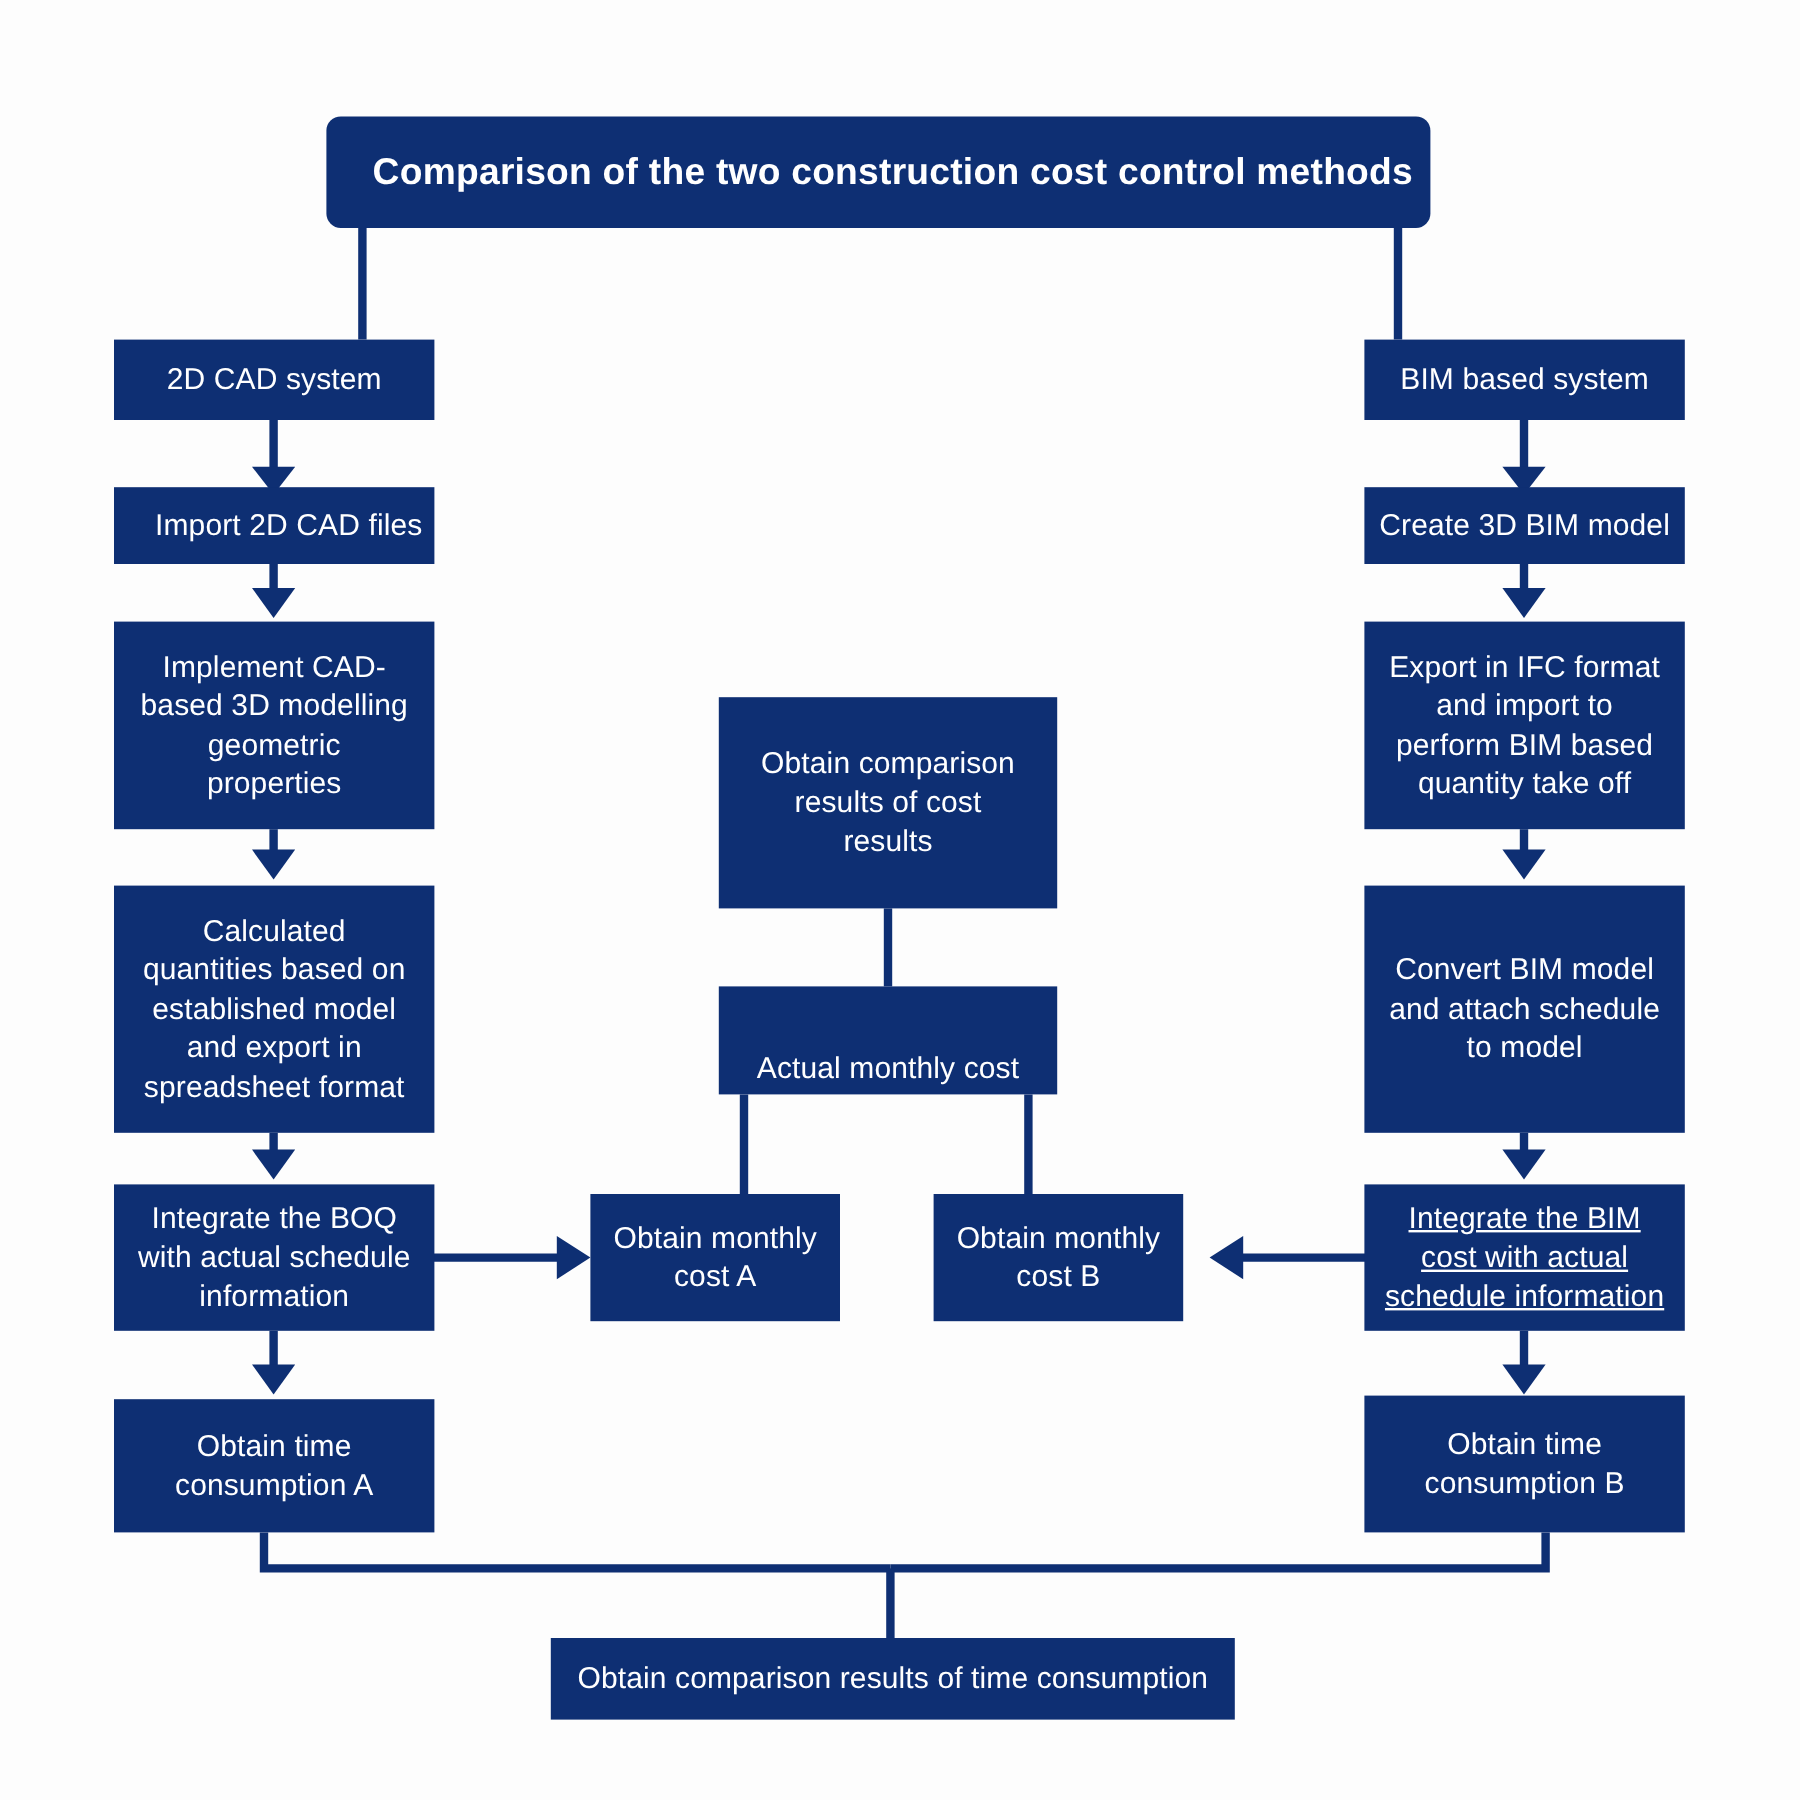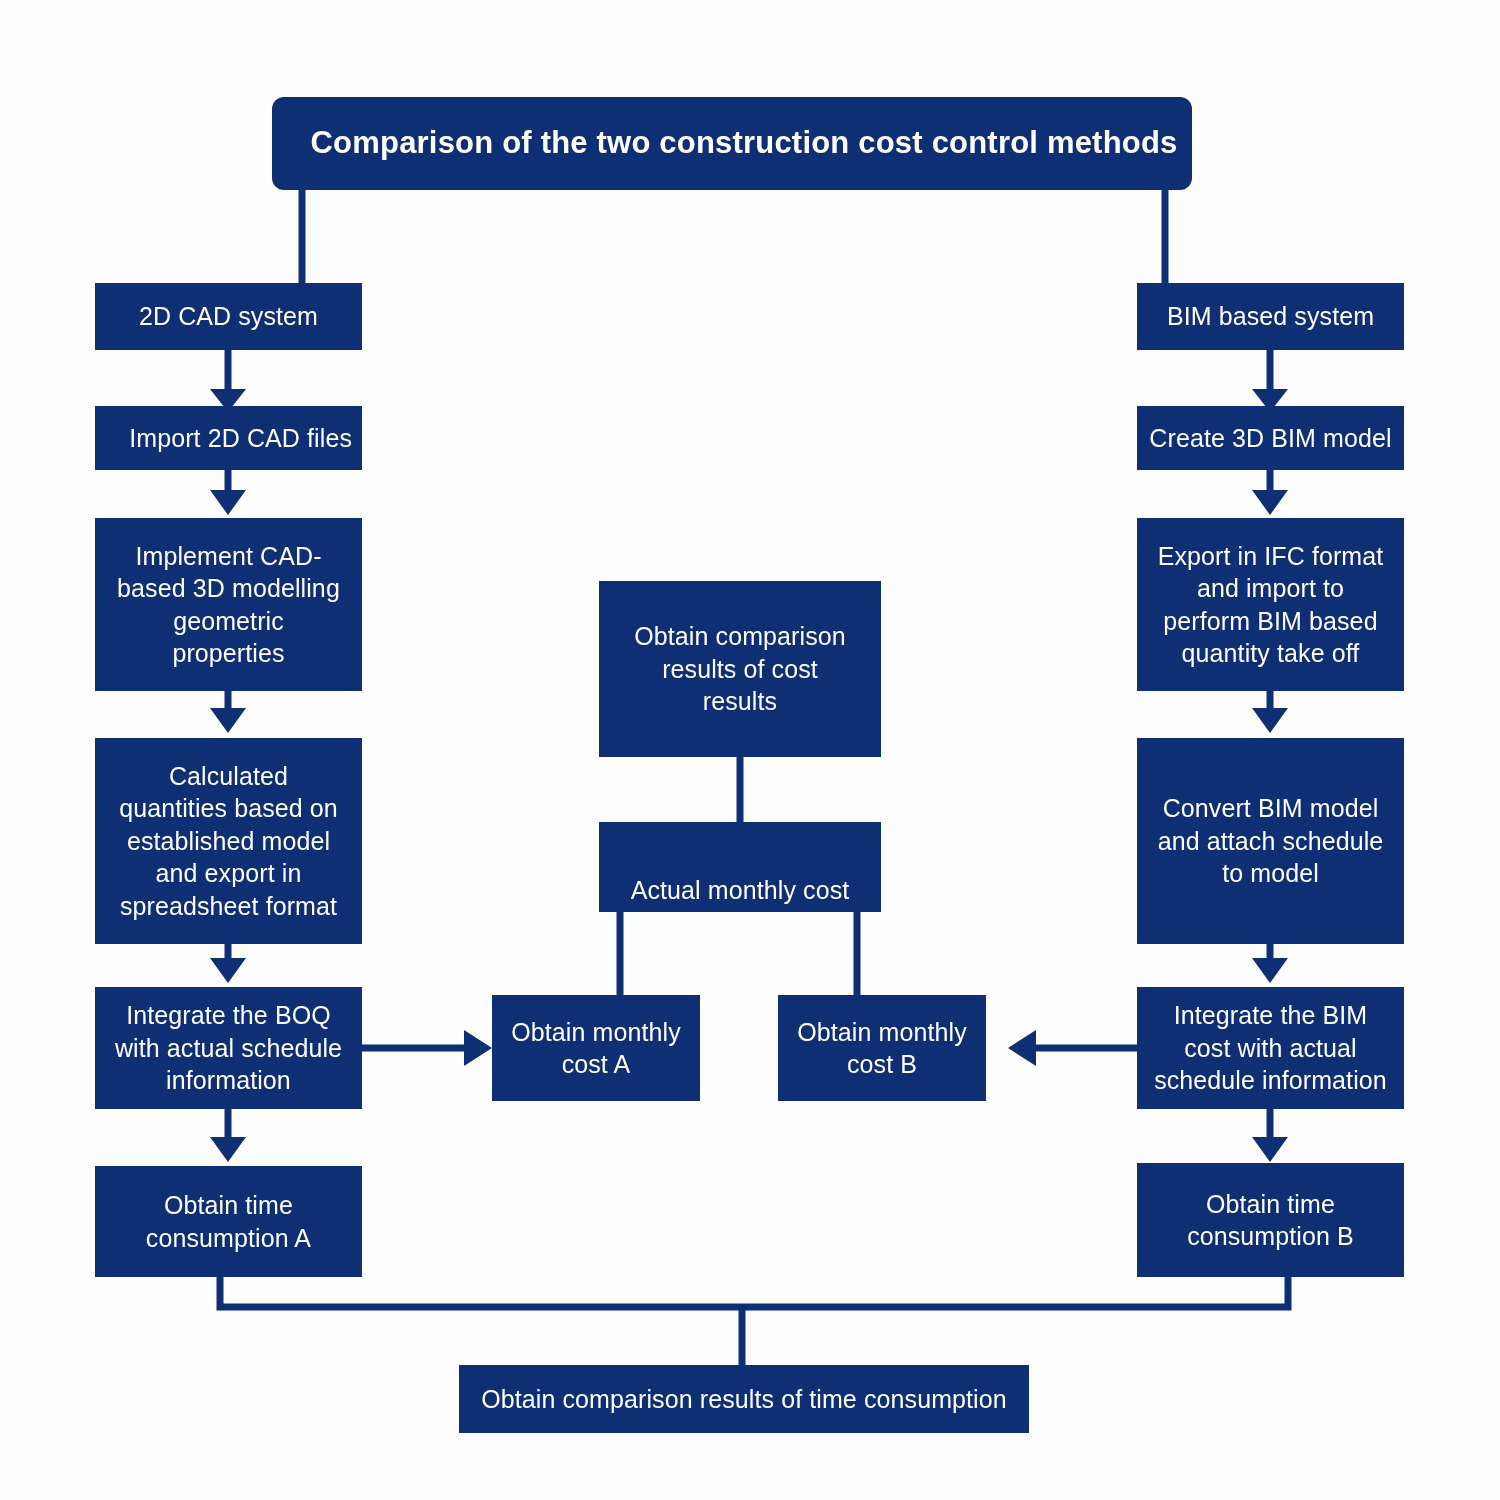--- a/index.html
+++ b/index.html
@@ -171,21 +171,21 @@
 perform BIM based
 quantity take off</span>
   </div>
 
   <div class="node" style="left:1137px; top:738px; width:267px; height:206px;">
     <span class="label">Convert BIM model
 and attach schedule
 to model</span>
   </div>
 
-  <div class="node" style="left:1137px; top:987px; width:267px; height:122px;">
+  <div class="node" style="left:1137px; top:987px; width:267px; height:122px;text-decoration:underline;">
     <span class="label">Integrate the BIM
 cost with actual
 schedule information</span>
   </div>
 
   <div class="node" style="left:1137px; top:1163px; width:267px; height:114px;">
     <span class="label">Obtain time
 consumption B</span>
   </div>
 

